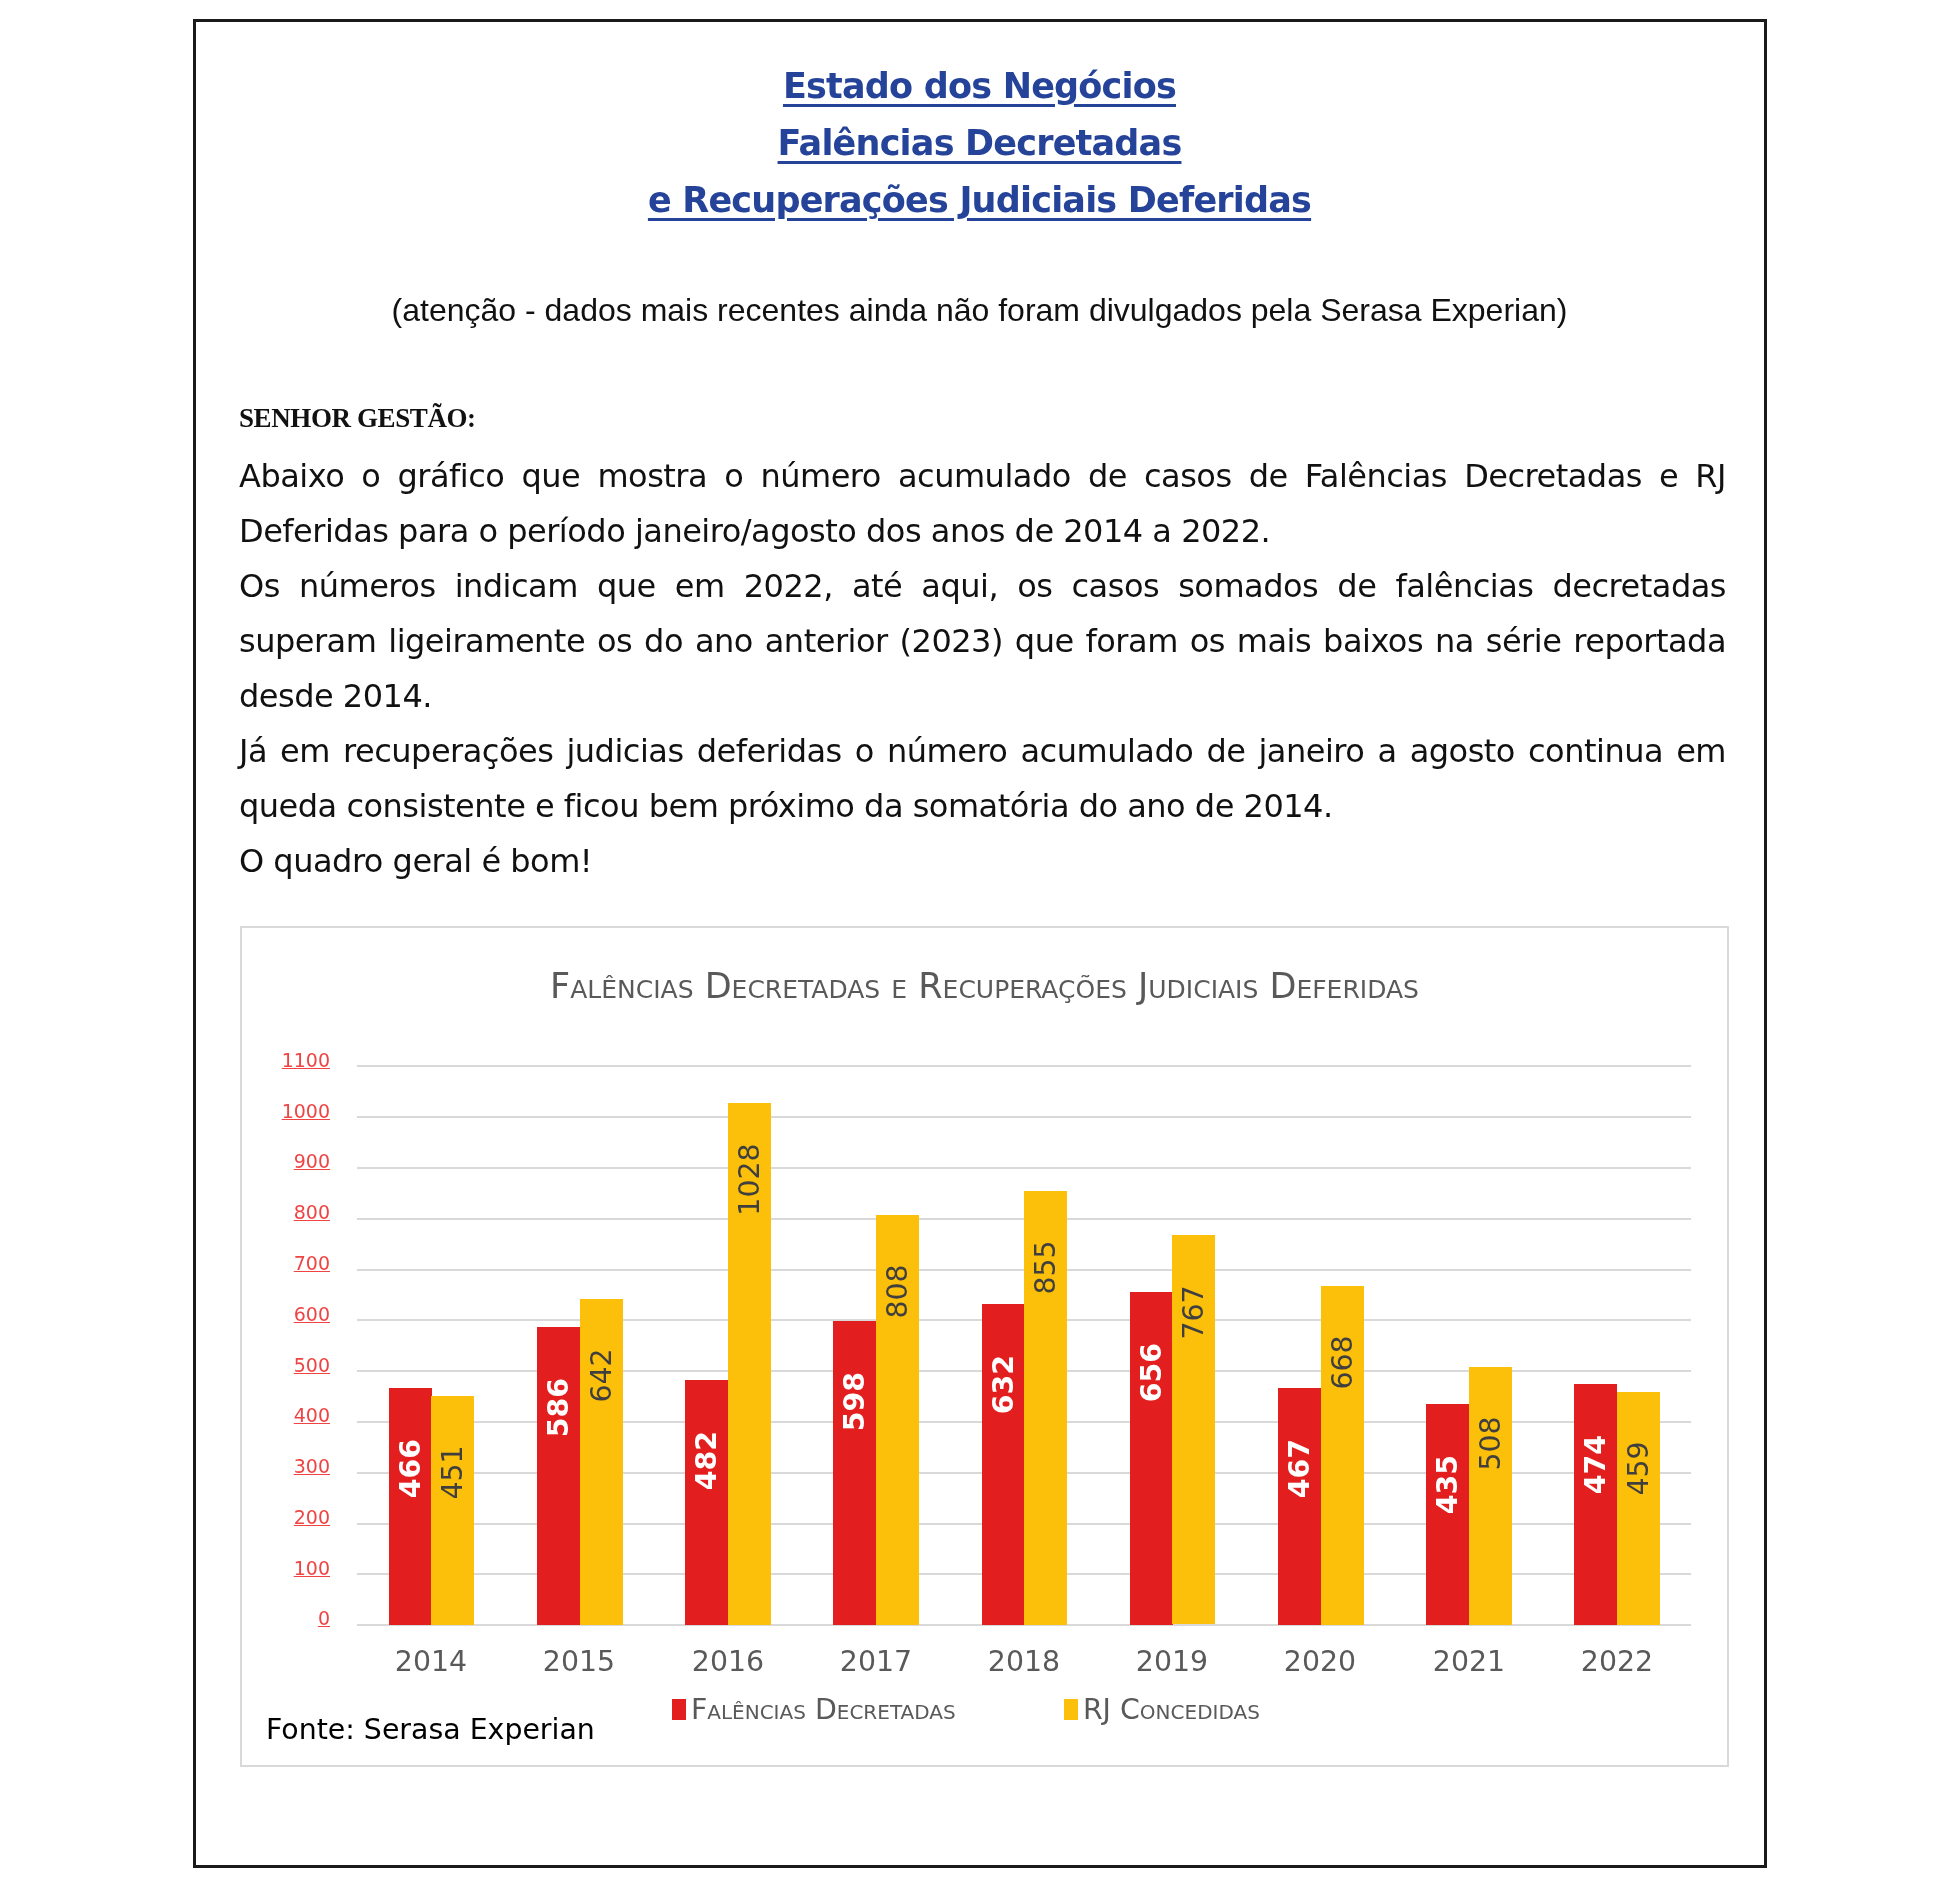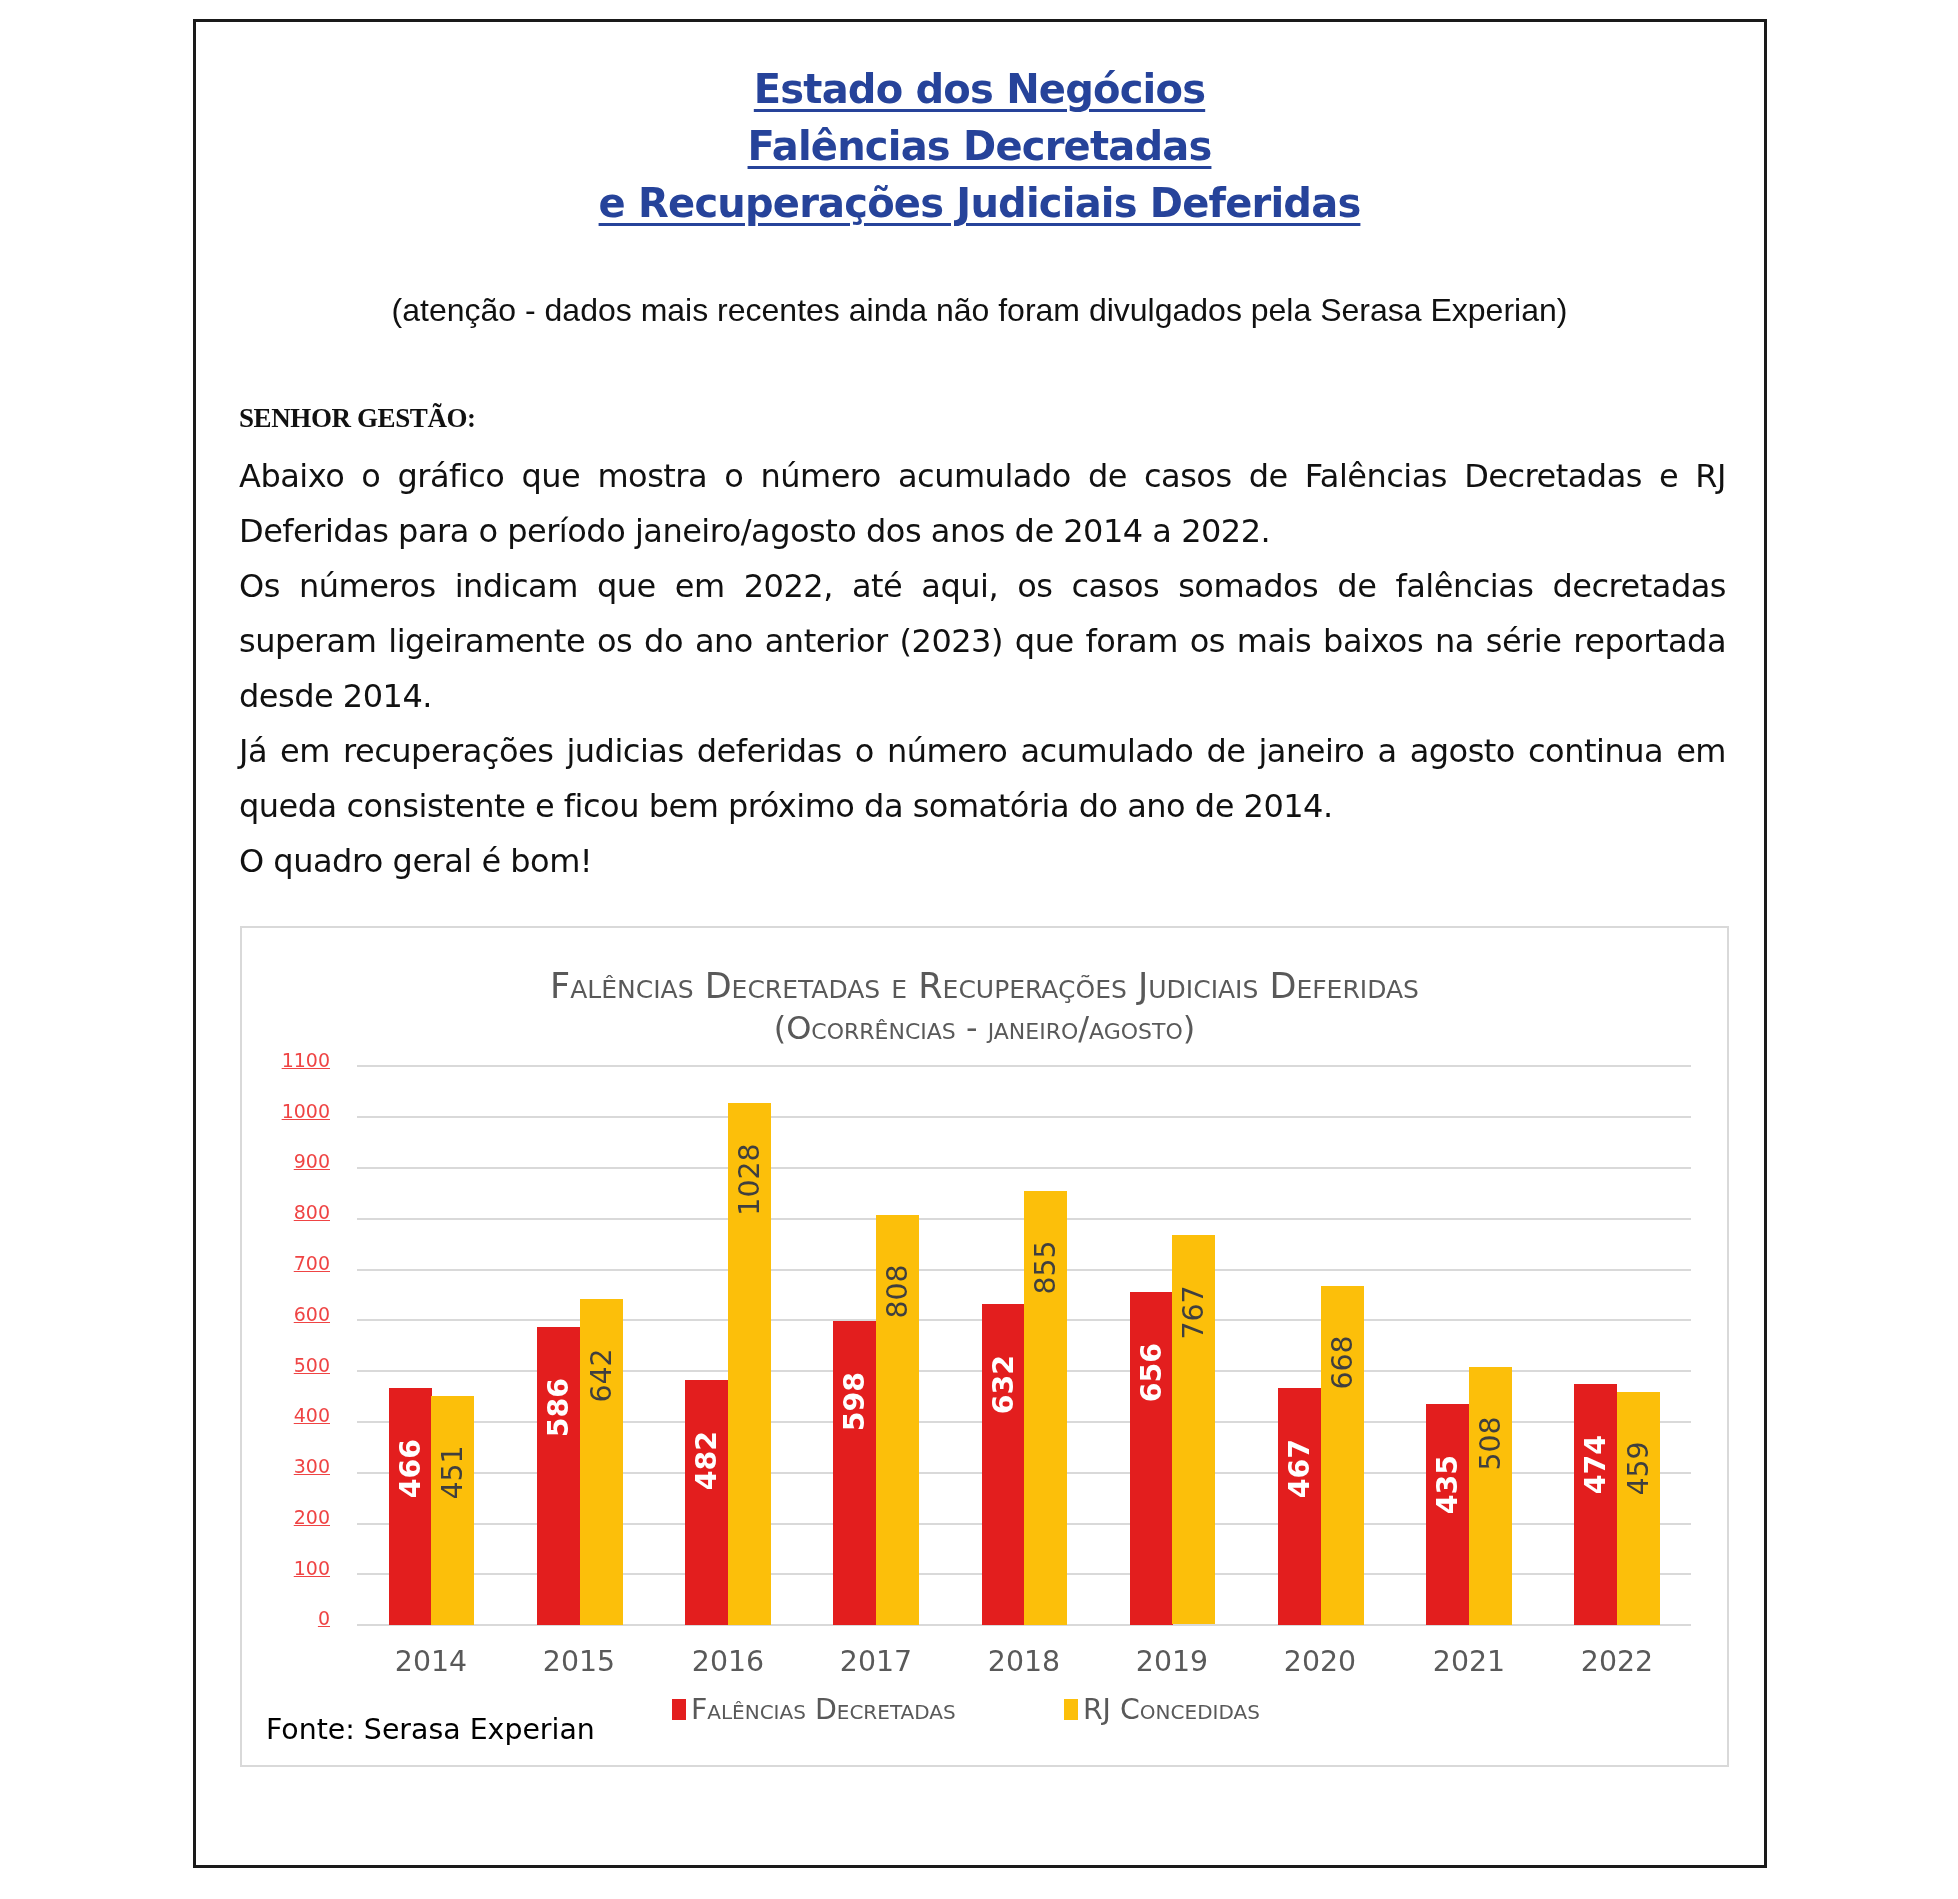--- a/index.html
+++ b/index.html
@@ -1,18 +1,18 @@
 <!DOCTYPE html>
 <html style="font-size:12.6px"><head>
 <meta charset="utf-8">
 <style>
   html, body { margin:0; padding:0; background:#ffffff; }
   body { width:1959px; height:1899px; position:relative; overflow:hidden; font-family:"Liberation Sans", sans-serif; }
   .frame { position:absolute; left:193px; top:19px; width:1574px; height:1849px; border:3.2px solid #1a1a1a; box-sizing:border-box; }
-  .title { position:absolute; left:0; width:1959px; text-align:center; font-family:"DejaVu Sans", sans-serif; font-weight:bold; font-size:40px; color:#26439a; letter-spacing:-0.8px; }
+  .title { position:absolute; left:0; width:1959px; text-align:center; font-family:"DejaVu Sans", sans-serif; font-weight:bold; font-size:35px; color:#26439a; letter-spacing:-0.8px; }
   .title span { text-decoration:underline; text-decoration-thickness:3.2px; text-underline-offset:6.3px; }
   .notice { position:absolute; left:0; width:1959px; top:292px; text-align:center; font-size:32px; color:#111; }
   .notice b { font-weight:normal; }
   .body-text { position:absolute; left:239px; width:1487px; font-family:"DejaVu Sans", sans-serif; color:#111; }
   .heading { top:403px; font-size:27px; font-weight:bold; letter-spacing:-0.4px;font-family:Liberation Serif, serif; }
   .paras { top:449px; font-size:32px; line-height:55px; text-align:justify; letter-spacing:-0.5px; }
   .paras p { margin:0; }
   .chart-box { position:absolute; left:240px; top:926px; width:1489px; height:841px; border:2.4px solid #d9d9d9; box-sizing:border-box; background:#fff; }
   .chart-title { position:absolute; left:0; width:100%; text-align:center; color:#595959; font-family:"DejaVu Sans", sans-serif; font-variant:small-caps; }
   .ct1 { top:38px; font-size:35px; letter-spacing:0px; }
@@ -45,21 +45,20 @@
 
 <div class="body-text paras">
   <p>Abaixo o gráfico que mostra o número acumulado de casos de Falências Decretadas e RJ Deferidas para o período janeiro/agosto dos anos de 2014 a 2022.</p>
   <p>Os números indicam que em 2022, até aqui, os casos somados de falências decretadas superam ligeiramente os do ano anterior (2023) que foram os mais baixos na série reportada desde 2014.</p>
   <p>Já em recuperações judicias deferidas o número acumulado de janeiro a agosto continua em queda consistente e ficou bem próximo da somatória do ano de 2014.</p>
   <p>O quadro geral é bom!</p>
 </div>
 
 <div class="chart-box" id="chart">
   <div class="chart-title ct1">Falências Decretadas e Recuperações Judiciais Deferidas</div>
-  <div class="chart-title ct2">(Ocorrências - janeiro/agosto)</div>
   <div id="plot">
       <div class="gridline" style="top: 137px;"></div>
       <div class="ytick" style="top: 121px;">1100</div>
       <div class="gridline" style="top: 188px;"></div>
       <div class="ytick" style="top: 172px; text-align: right;">1000</div>
       <div class="gridline" style="top: 239px;"></div>
       <div class="ytick" style="top: 222px;">900</div>
       <div class="gridline" style="top: 290px;"></div>
       <div class="ytick" style="top: 273px;">800</div>
       <div class="gridline" style="top: 341px;"></div>

